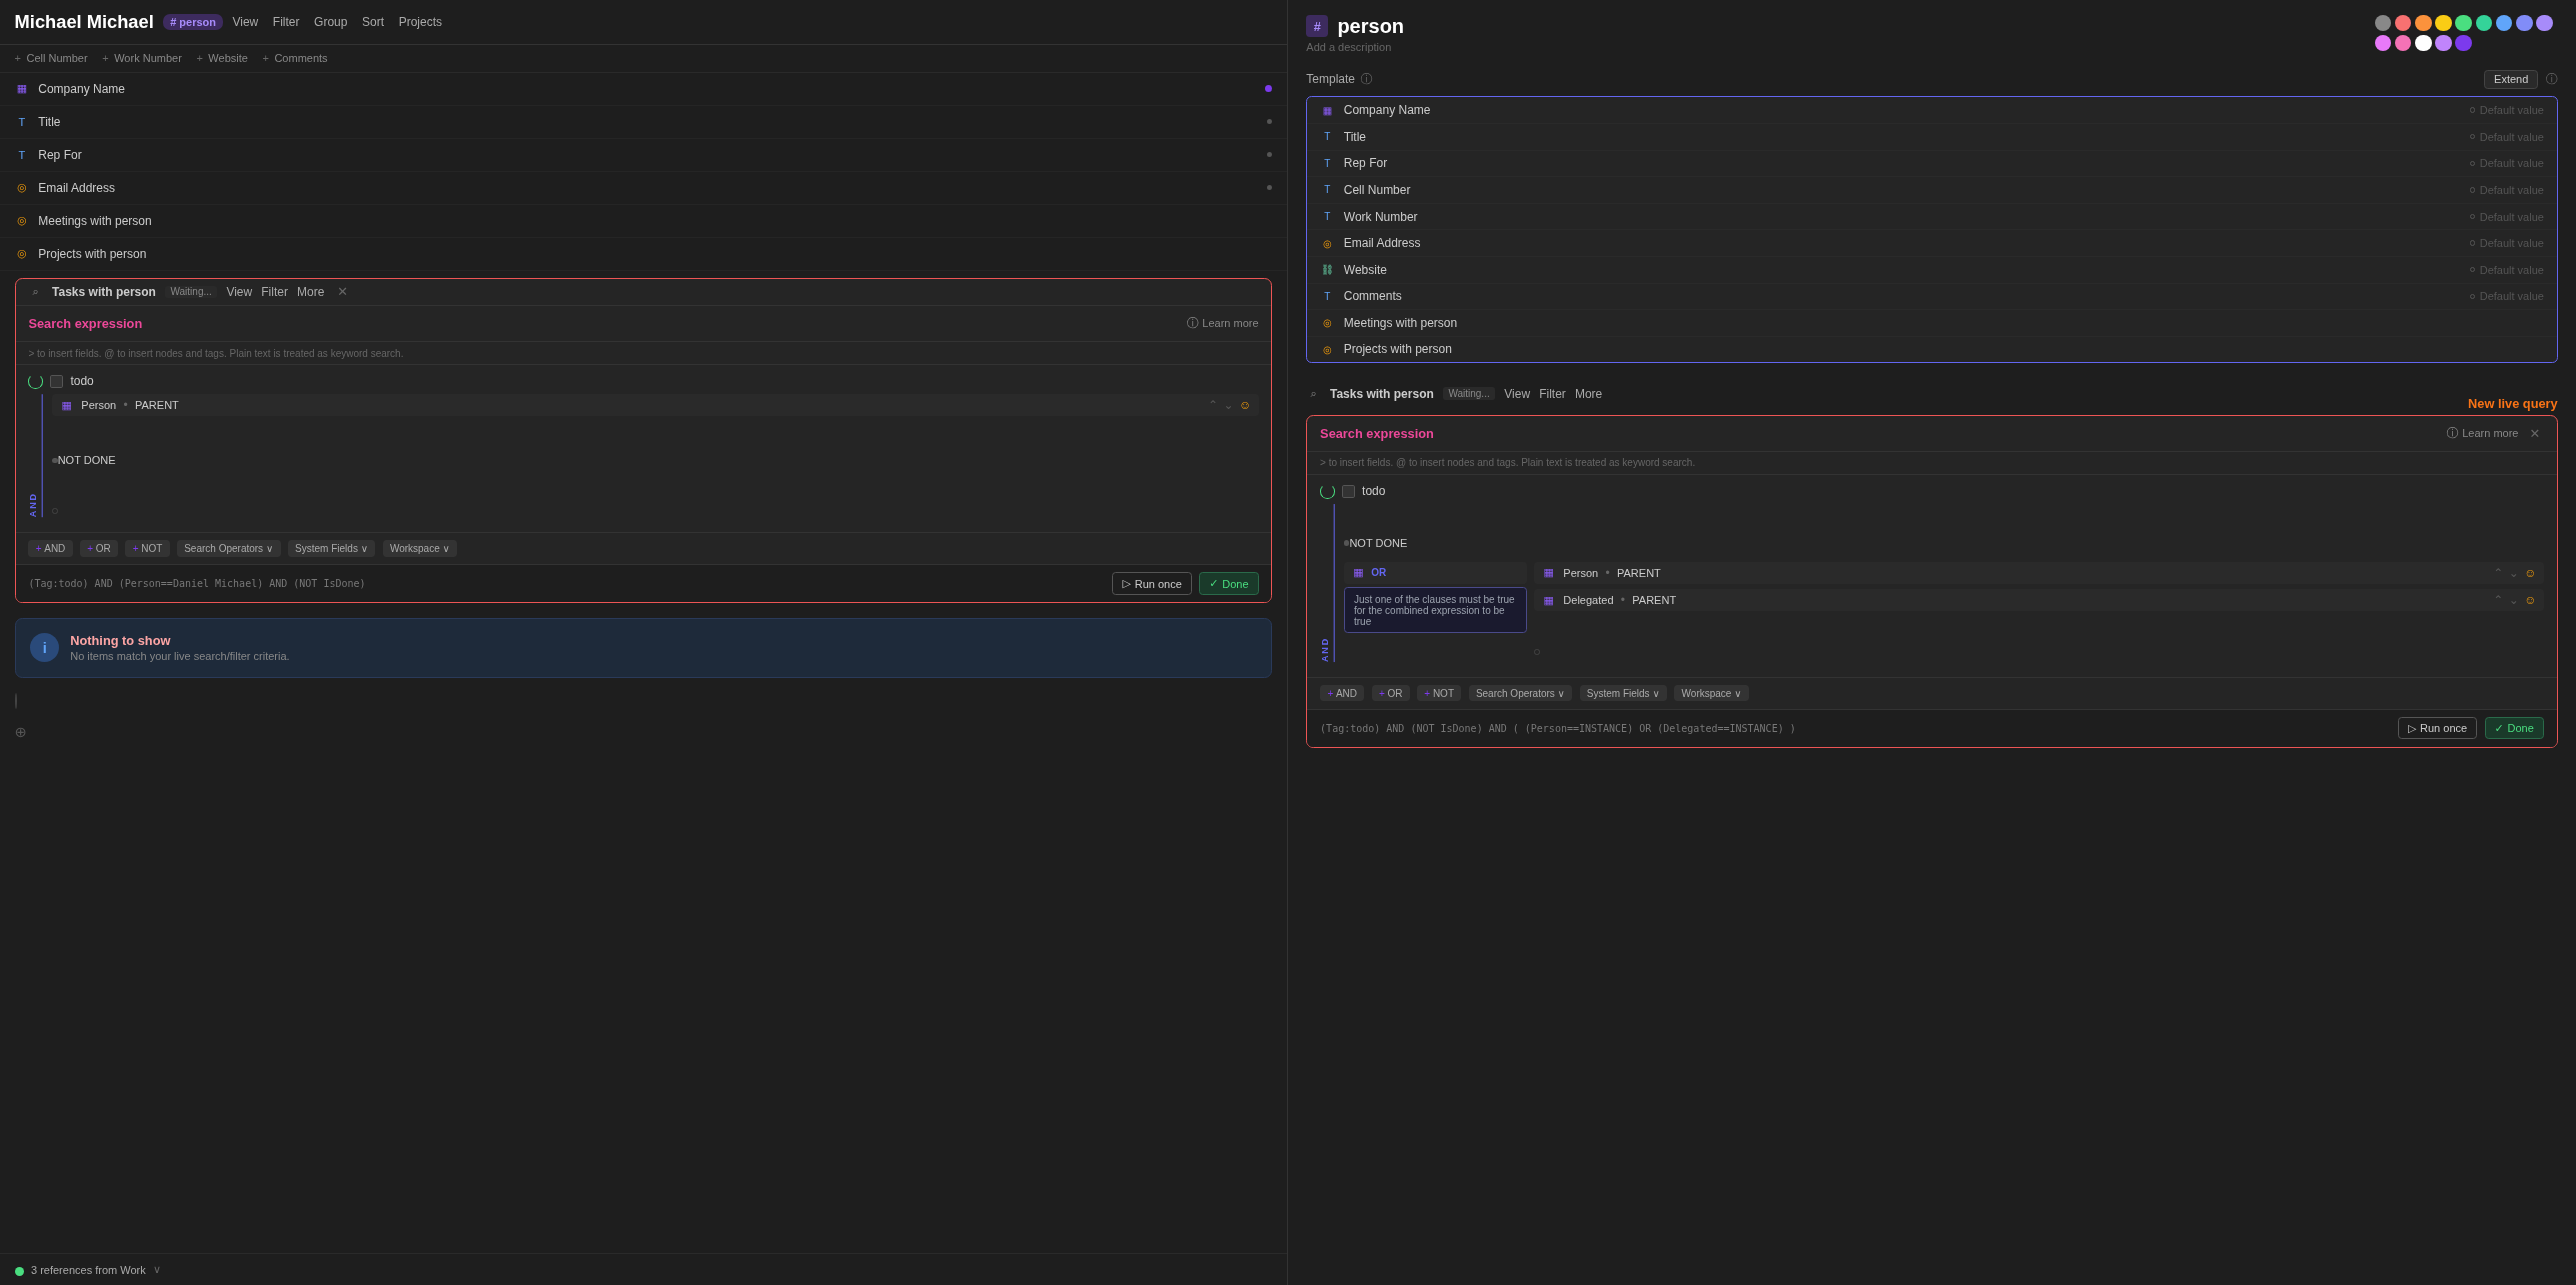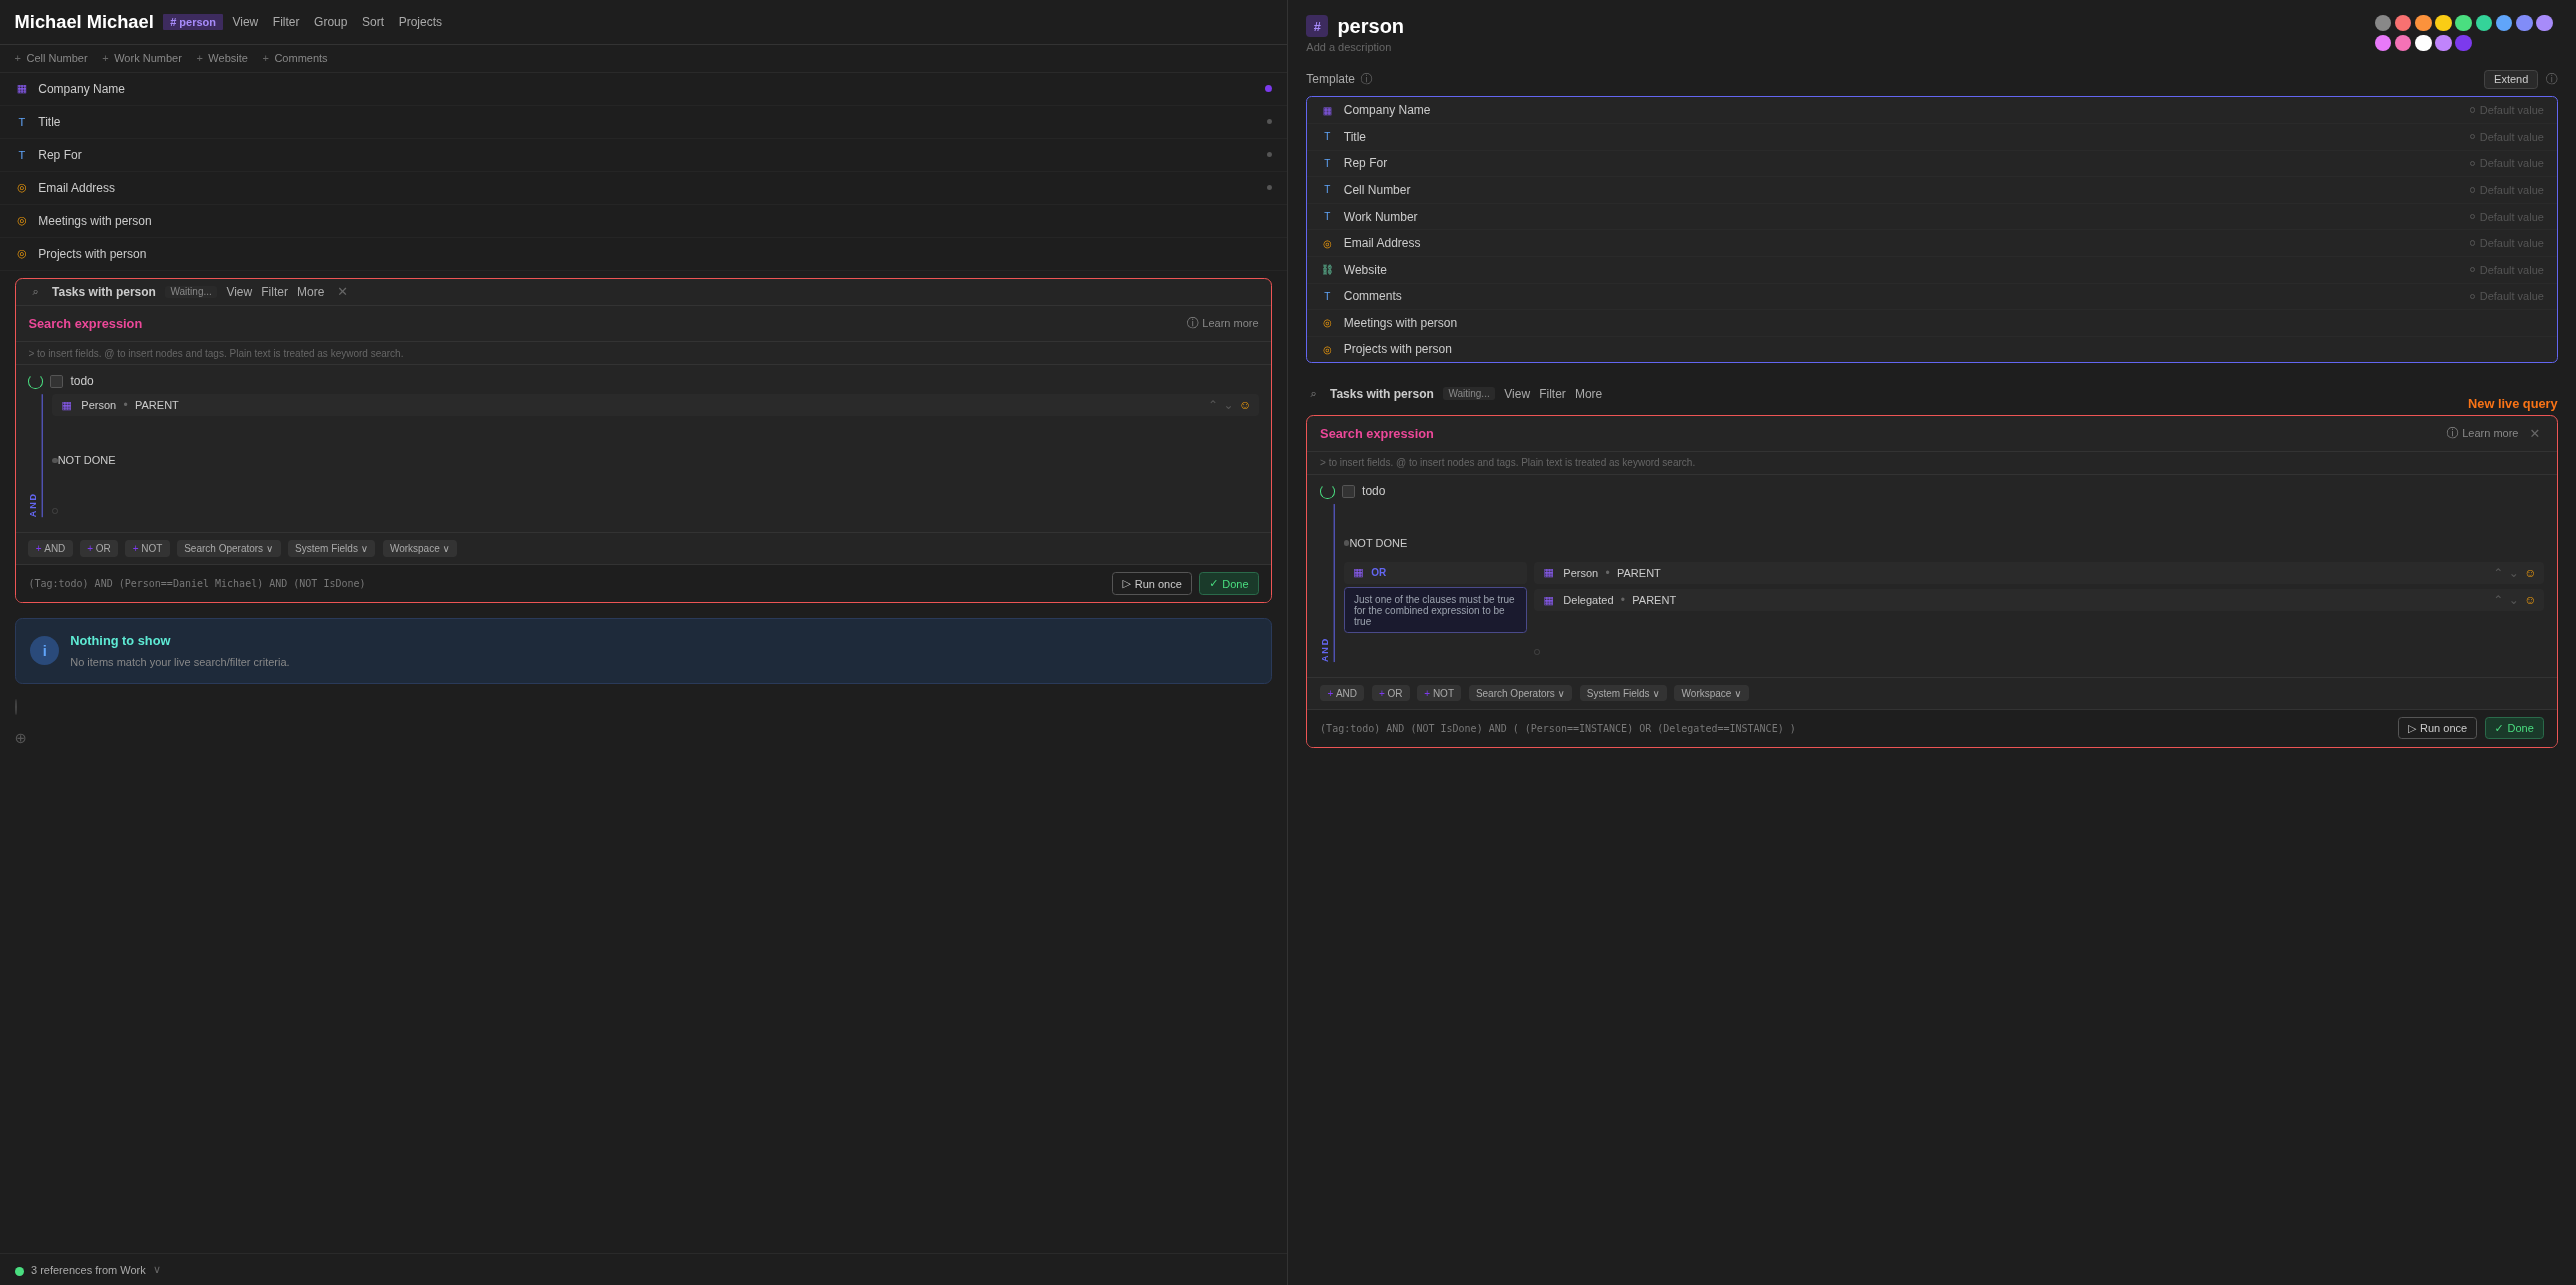--- a/index.html
+++ b/index.html
@@ -42,21 +42,21 @@
       border-bottom: 0.9px solid #333;
     }
     .page-title {
       font-size: 18.3px;
       font-weight: 700;
       color: #fff;
     }
     .person-tag {
       background: #3d2b5e;
       color: #a78bfa;
-      border-radius: 1px;
+      border-radius: 7px;
       padding: 1.8px 7.3px;
       font-size: 11px;
       font-weight: 600;
     }
     .nav-items {
       display: flex;
       gap: 14.6px;
       color: #aaa;
       font-size: 12px;
     }
@@ -380,23 +380,23 @@
       color: #60a5fa;
       display: flex;
       align-items: center;
       justify-content: center;
       font-weight: 700;
       font-size: 14.6px;
       flex-shrink: 0;
     }
     .nothing-title {
       font-weight: 700;
-      color: #5eead4;
+      color: #fca5a5;
       font-size: 12.8px;
-      margin-bottom: 8px;
+      margin-bottom: 2px;
     }
     .nothing-desc {
       color: #888;
       font-size: 11px;
     }
 
     
     .refs-footer {
       margin-top: auto;
       padding: 9.1px 14.6px;

